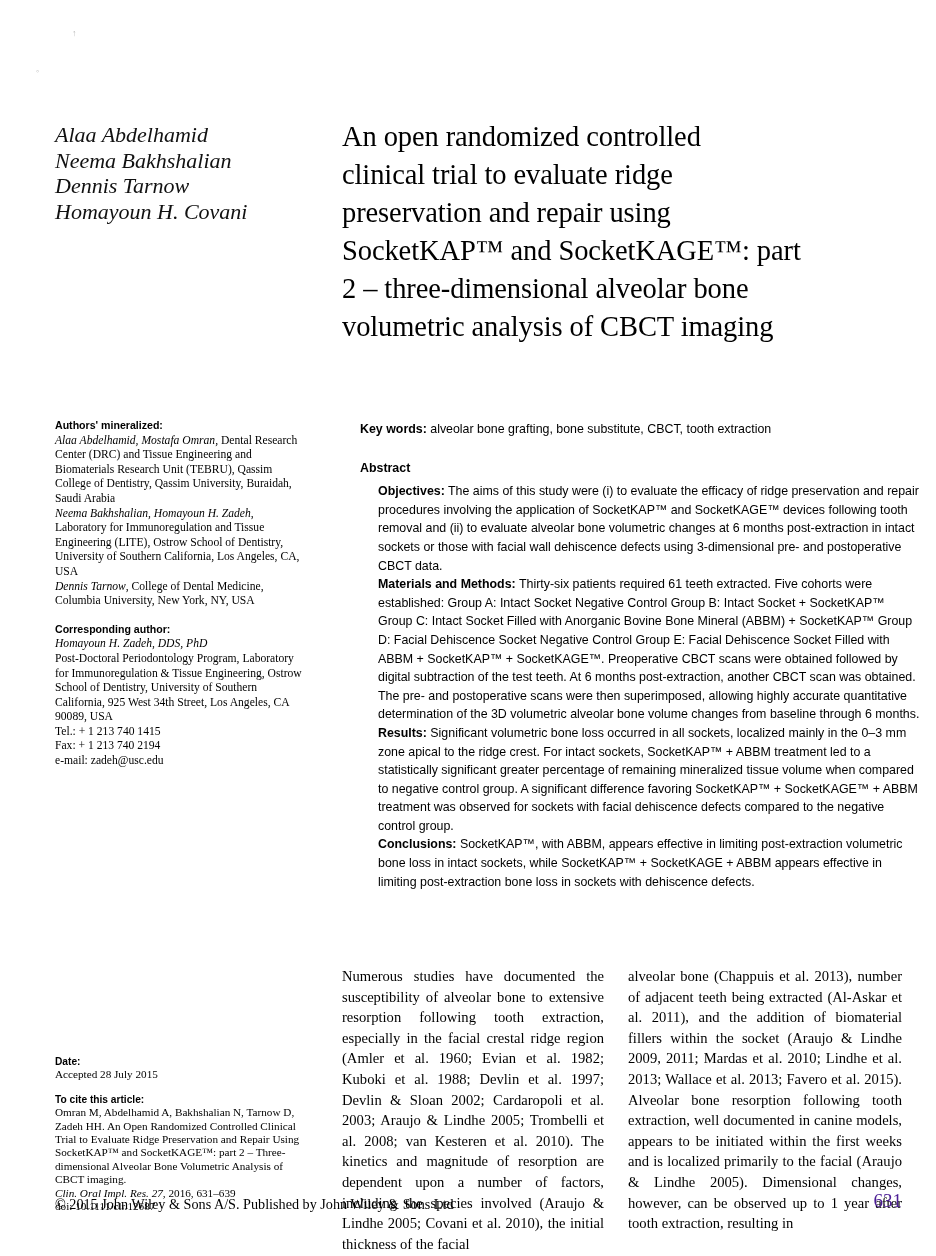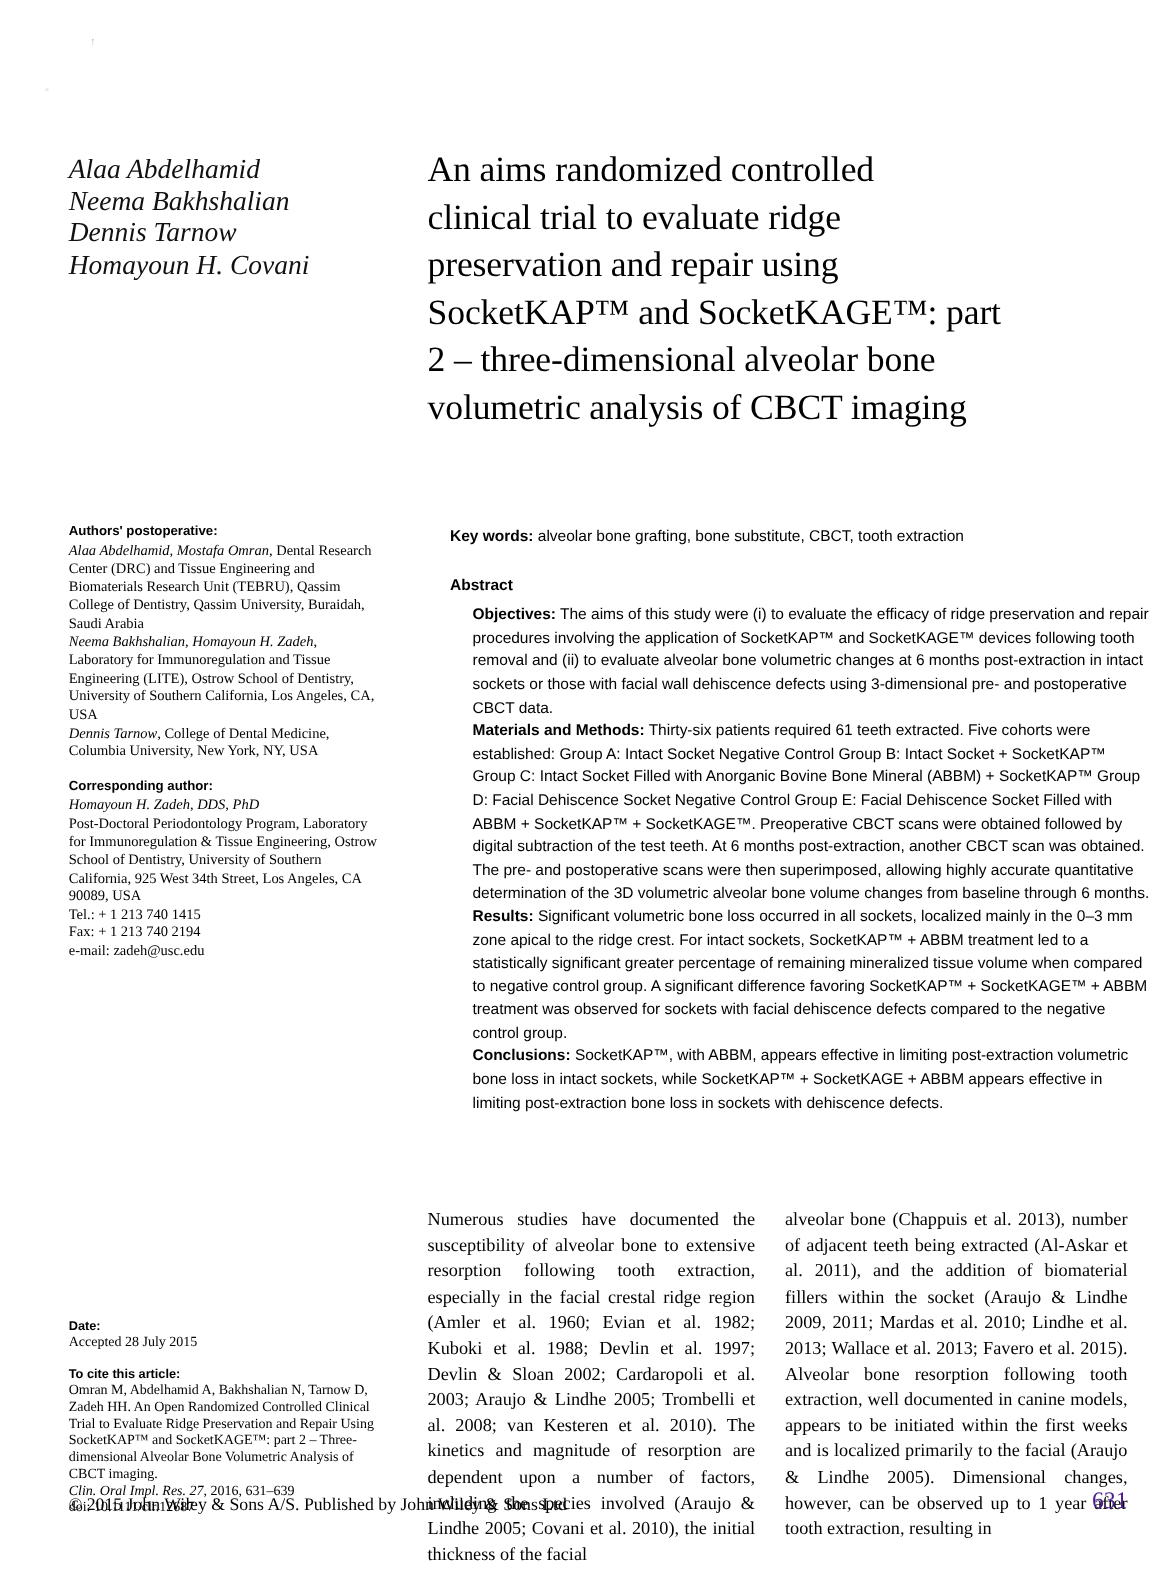--- a/index.html
+++ b/index.html
@@ -161,30 +161,30 @@
   <span class="mark" style="left:36px;top:66px;">◦</span>
 
   <div class="authors-block">
     <div>Alaa Abdelhamid</div>
     <div>Neema Bakhshalian</div>
     <div>Dennis Tarnow</div>
     <div>Homayoun H. Covani</div>
   </div>
 
   <div class="title-block">
-    <div>An aims randomized controlled</div>
+    <div>An open randomized controlled</div>
     <div>clinical trial to evaluate ridge</div>
     <div>preservation and repair using</div>
     <div>SocketKAP™ and SocketKAGE™: part</div>
     <div>2 – three-dimensional alveolar bone</div>
     <div>volumetric analysis of CBCT imaging</div>
   </div>
 
   <div class="left-col">
-    <div class="sec-head">Authors' postoperative:</div>
+    <div class="sec-head">Authors' mineralized:</div>
     <p><span class="ital">Alaa Abdelhamid, Mostafa Omran</span><span>, Dental Research Center (DRC) and Tissue Engineering and Biomaterials Research Unit (TEBRU), Qassim College of Dentistry, Qassim University, Buraidah, Saudi Arabia</span></p>
     <p><span class="ital">Neema Bakhshalian, Homayoun H. Zadeh</span><span>, Laboratory for Immunoregulation and Tissue Engineering (LITE), Ostrow School of Dentistry, University of Southern California, Los Angeles, CA, USA</span></p>
     <p><span class="ital">Dennis Tarnow</span><span>, College of Dental Medicine, Columbia University, New York, NY, USA</span></p>
 
     <div class="gap"></div>
 
     <div class="sec-head">Corresponding author:</div>
     <p class="ital">Homayoun H. Zadeh, DDS, PhD</p>
     <p>Post-Doctoral Periodontology Program, Laboratory for Immunoregulation &amp; Tissue Engineering, Ostrow School of Dentistry, University of Southern California, 925 West 34th Street, Los Angeles, CA 90089, USA</p>
     <p>Tel.: + 1 213 740 1415</p>

